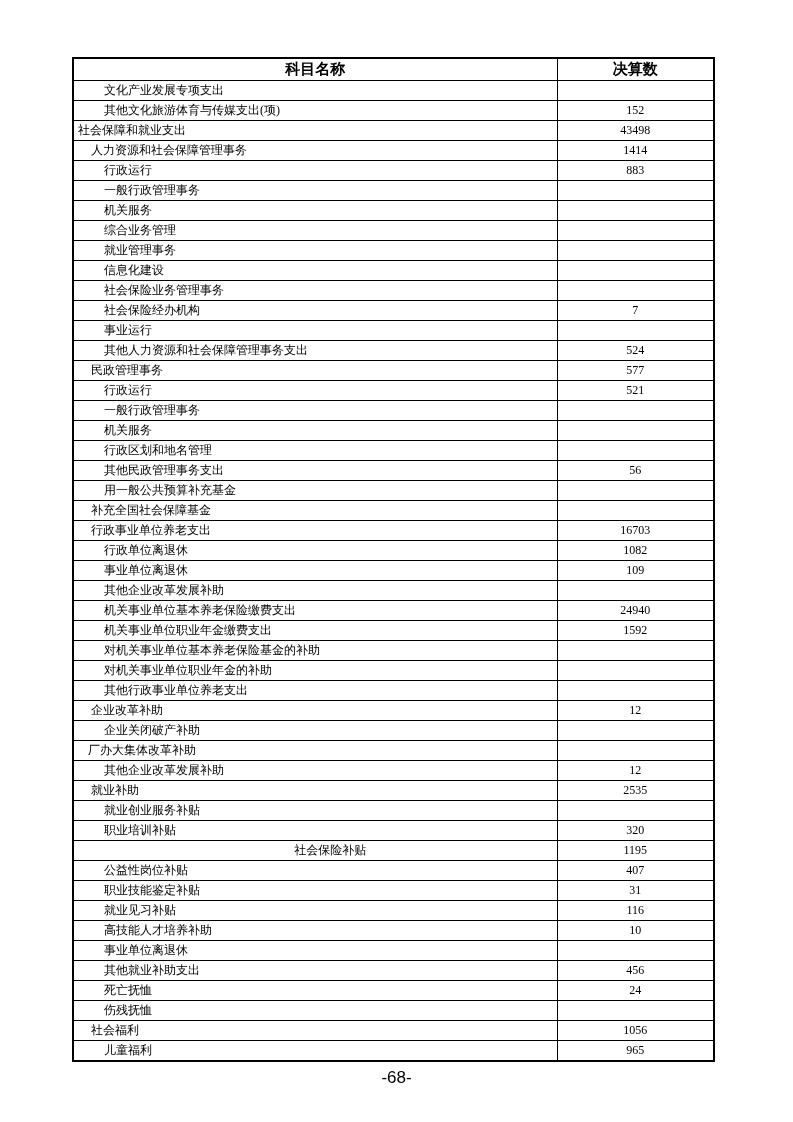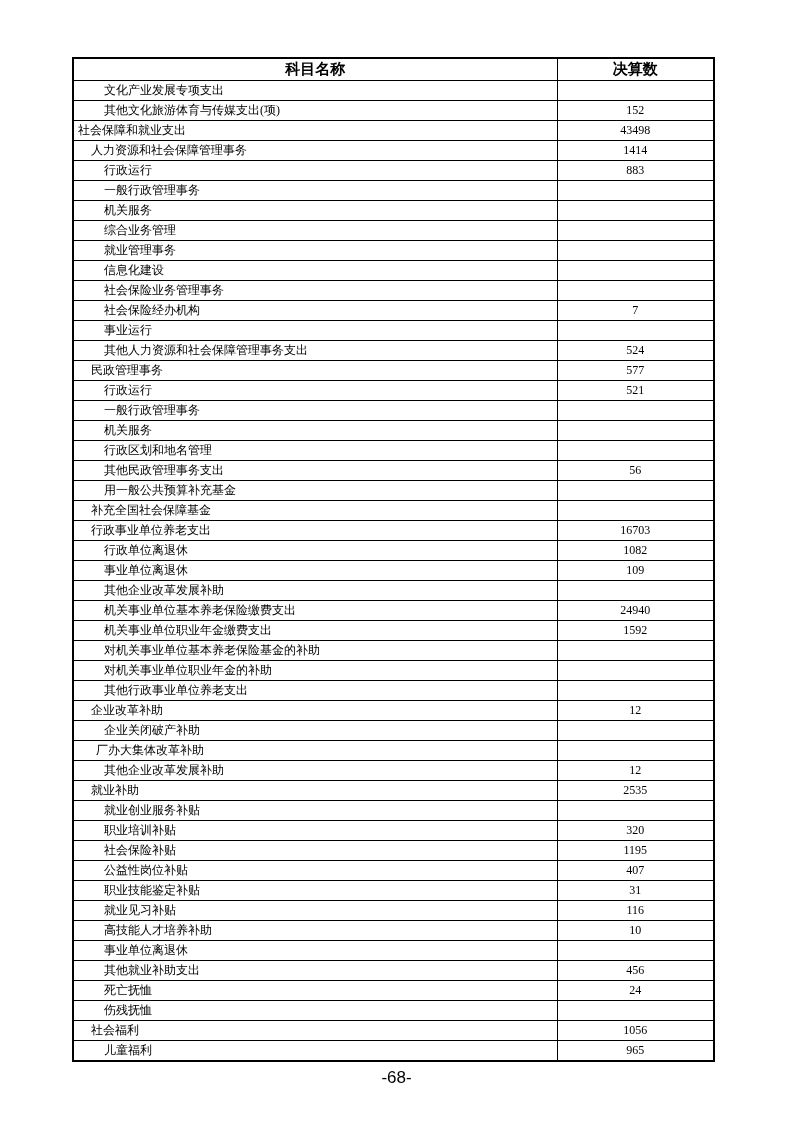--- a/index.html
+++ b/index.html
@@ -239,21 +239,21 @@
       <td class="cell-name" style="padding-left: 17px;">企业改革补助</td>
       <td class="cell-value">12</td>
     </tr>
 
     <tr>
       <td class="cell-name" style="padding-left: 30px;">企业关闭破产补助</td>
       <td class="cell-value"></td>
     </tr>
 
     <tr>
-      <td class="cell-name" style="padding-left: 22px;">厂办大集体改革补助</td>
+      <td class="cell-name" style="padding-left: 14px;">厂办大集体改革补助</td>
       <td class="cell-value"></td>
     </tr>
 
     <tr>
       <td class="cell-name" style="padding-left: 30px;">其他企业改革发展补助</td>
       <td class="cell-value">12</td>
     </tr>
 
     <tr>
       <td class="cell-name" style="padding-left: 17px;">就业补助</td>
@@ -264,21 +264,21 @@
       <td class="cell-name" style="padding-left: 30px;">就业创业服务补贴</td>
       <td class="cell-value"></td>
     </tr>
 
     <tr>
       <td class="cell-name" style="padding-left: 30px;">职业培训补贴</td>
       <td class="cell-value">320</td>
     </tr>
 
     <tr>
-      <td class="cell-name" style="padding-left: 30px;">社会保险补贴</td>
+      <td class="cell-name" style="padding-left: 30px; text-align: center;">社会保险补贴</td>
       <td class="cell-value">1195</td>
     </tr>
 
     <tr>
       <td class="cell-name" style="padding-left: 30px;">公益性岗位补贴</td>
       <td class="cell-value">407</td>
     </tr>
 
     <tr>
       <td class="cell-name" style="padding-left: 30px;">职业技能鉴定补贴</td>

